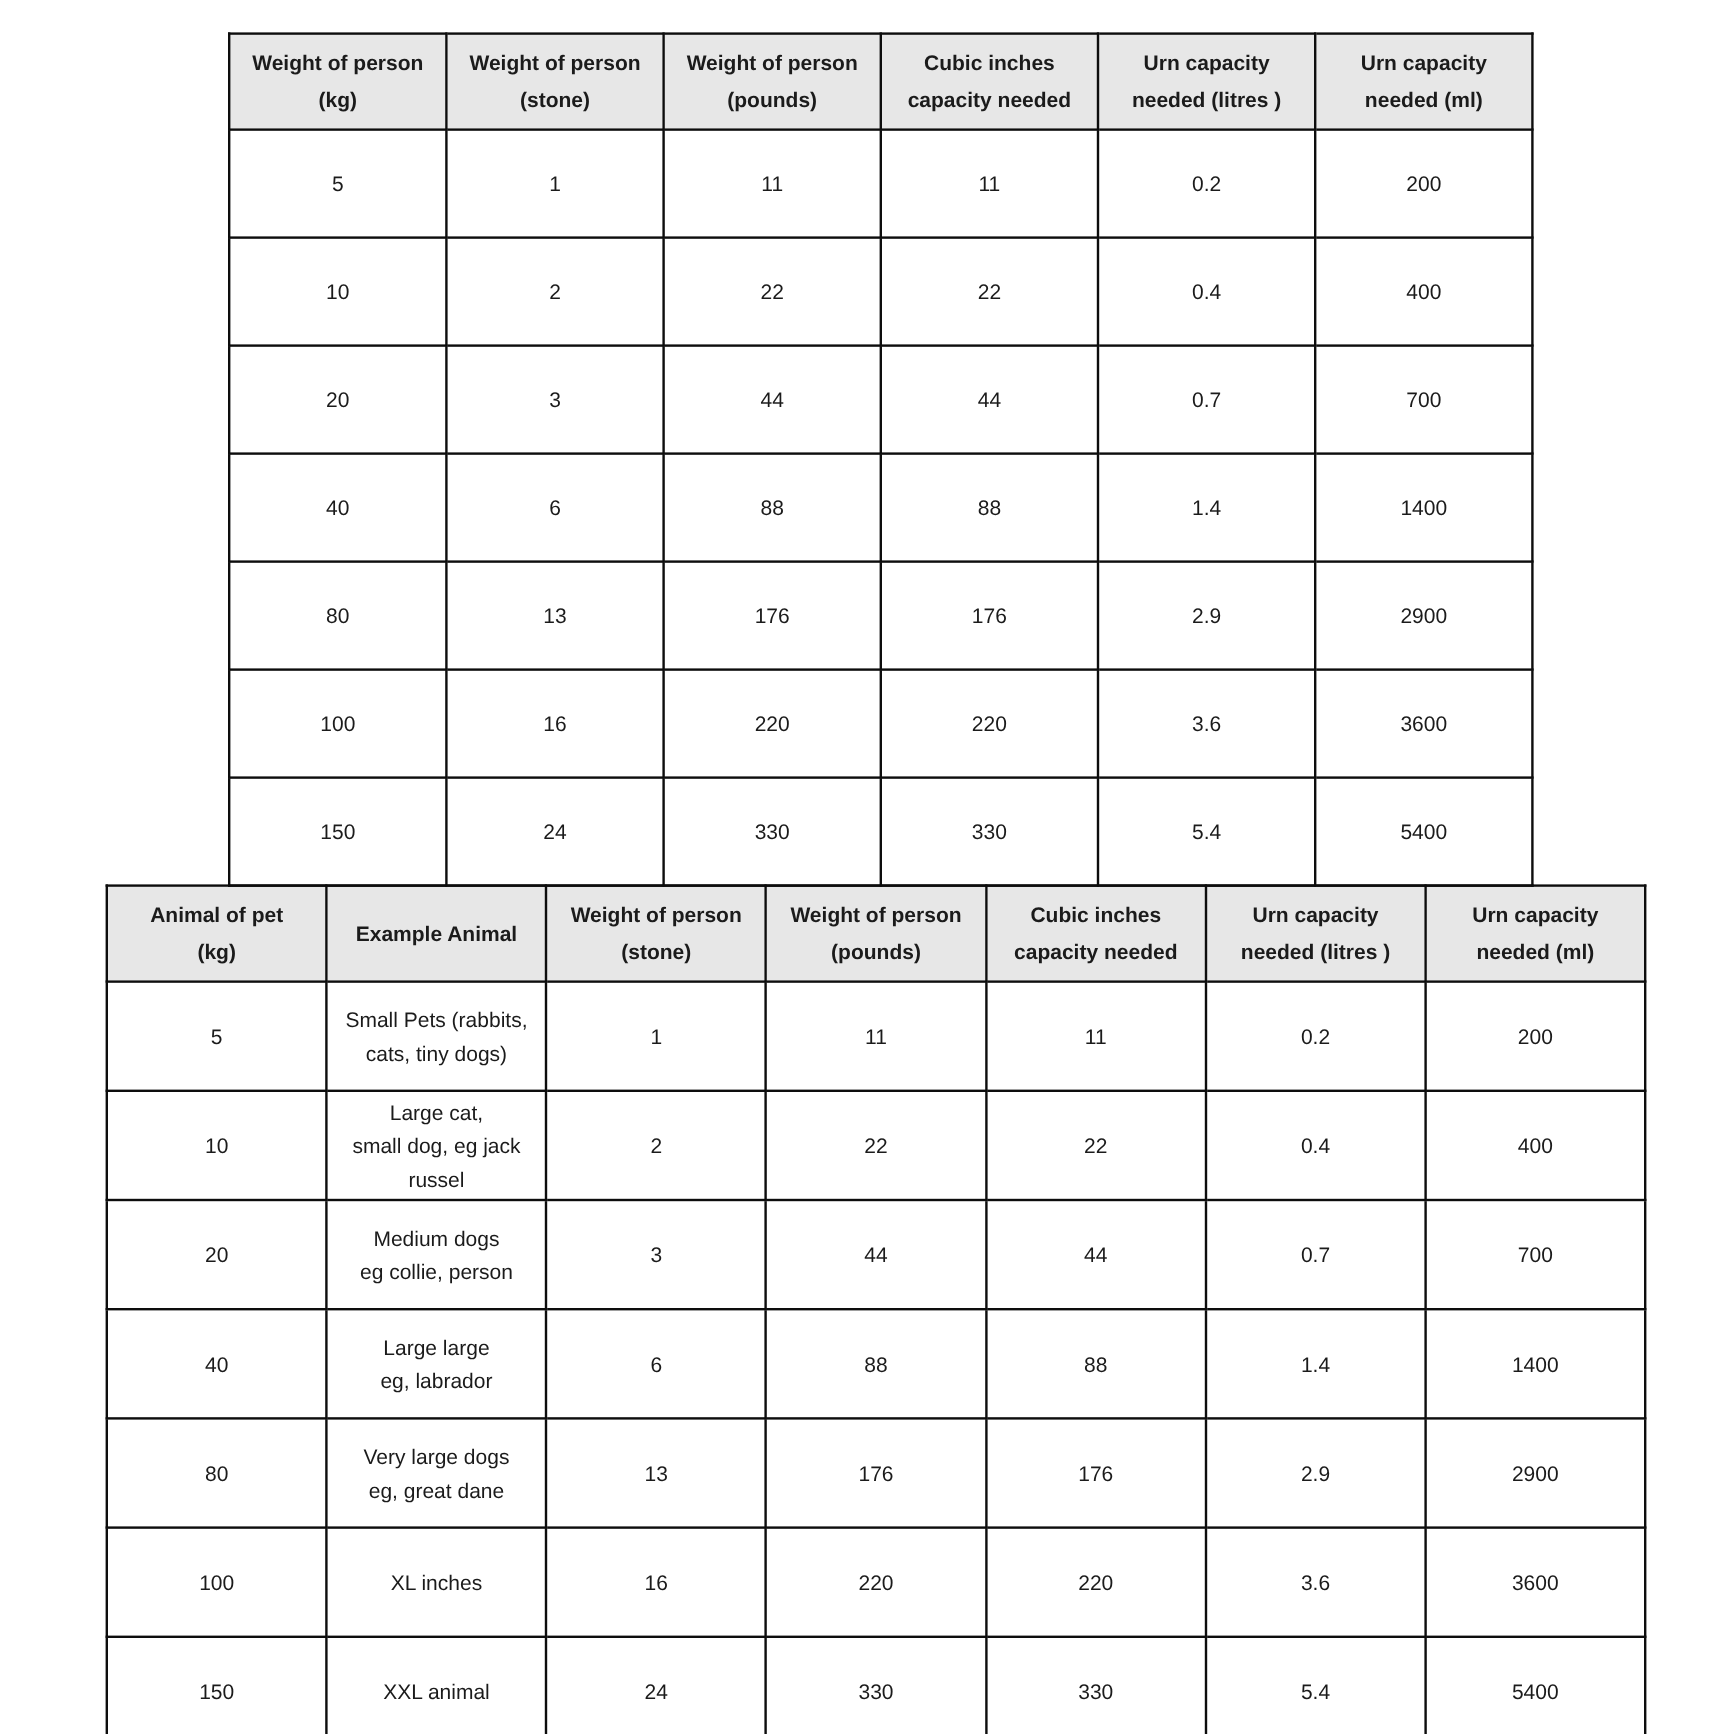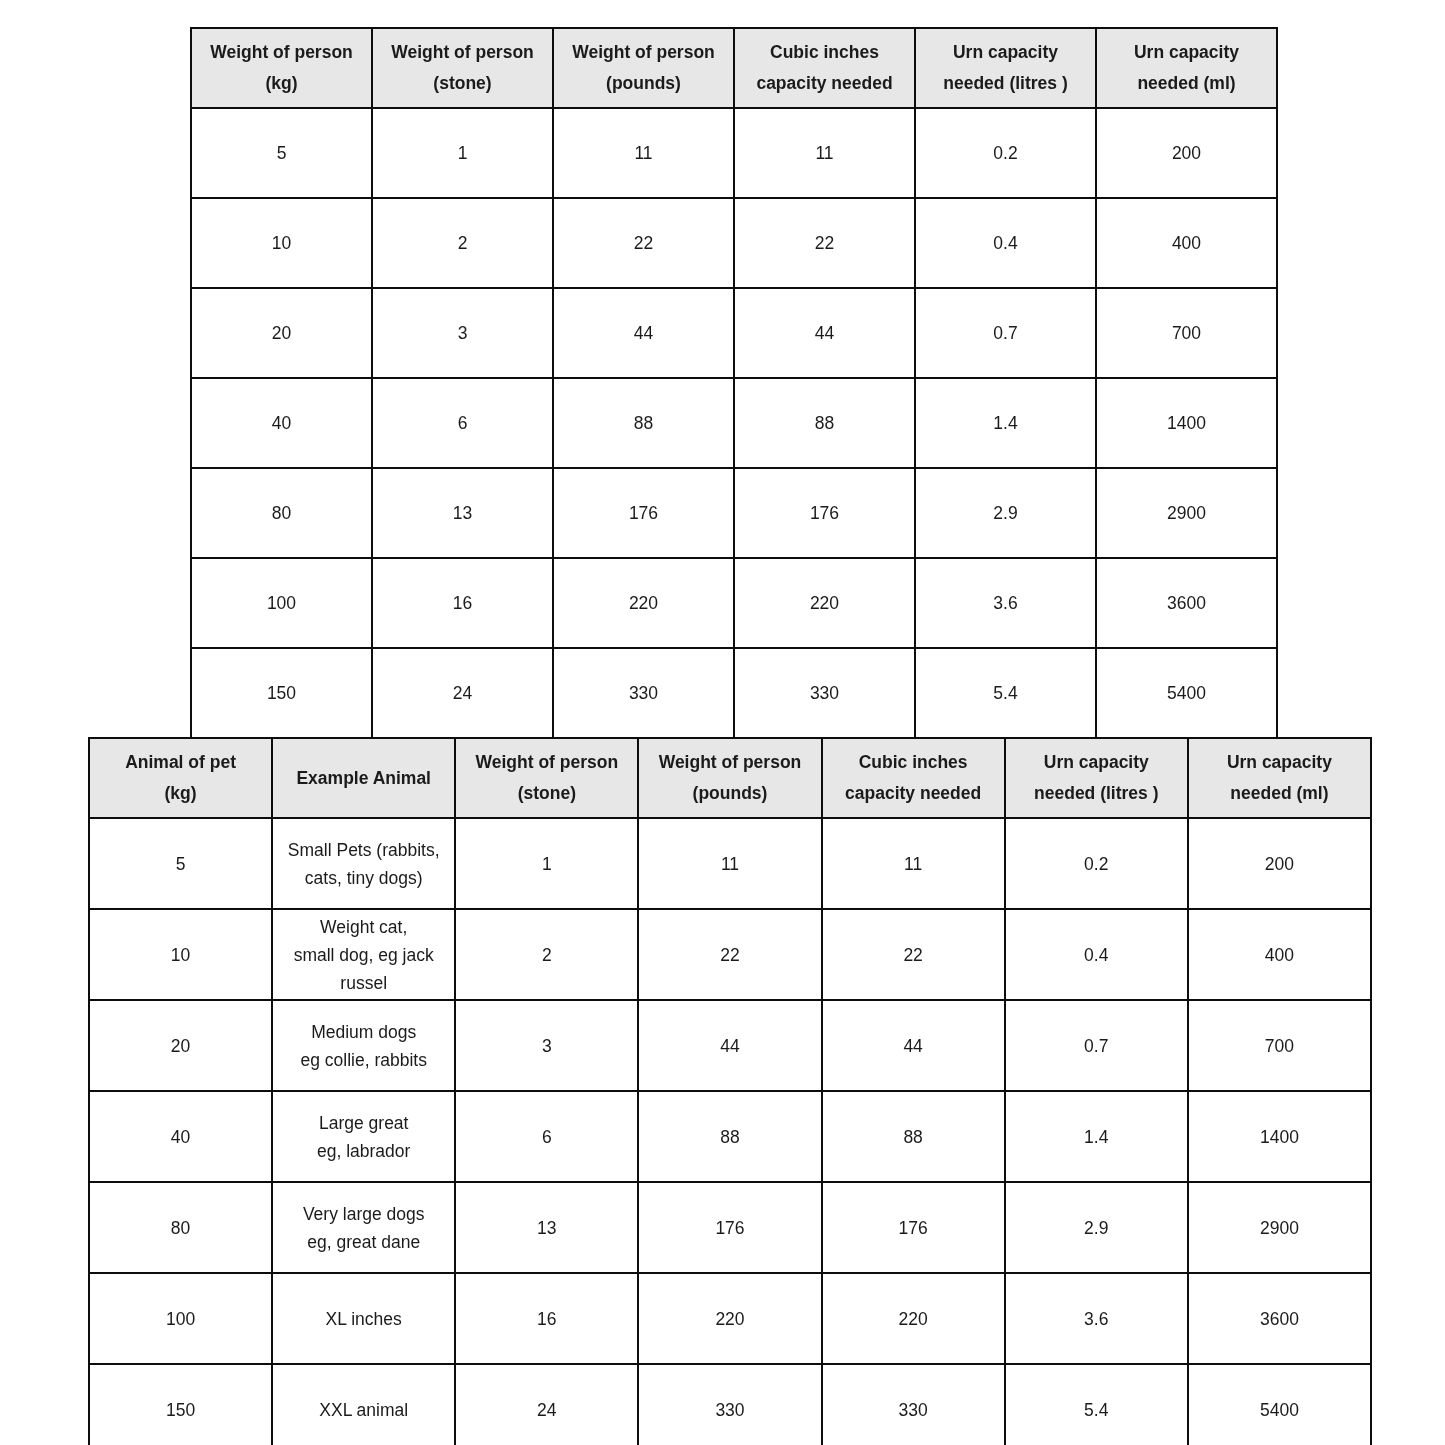--- a/index.html
+++ b/index.html
@@ -162,42 +162,42 @@
           <td>Small Pets (rabbits,
 cats, tiny dogs)</td>
           <td>1</td>
           <td>11</td>
           <td>11</td>
           <td>0.2</td>
           <td>200</td>
         </tr>
         <tr>
           <td>10</td>
-          <td>Weight cat,
+          <td>Large cat,
 small dog, eg jack
 russel</td>
           <td>2</td>
           <td>22</td>
           <td>22</td>
           <td>0.4</td>
           <td>400</td>
         </tr>
         <tr>
           <td>20</td>
           <td>Medium dogs
-eg collie, rabbits</td>
+eg collie, person</td>
           <td>3</td>
           <td>44</td>
           <td>44</td>
           <td>0.7</td>
           <td>700</td>
         </tr>
         <tr>
           <td>40</td>
-          <td>Large great
+          <td>Large large
 eg, labrador</td>
           <td>6</td>
           <td>88</td>
           <td>88</td>
           <td>1.4</td>
           <td>1400</td>
         </tr>
         <tr>
           <td>80</td>
           <td>Very large dogs

